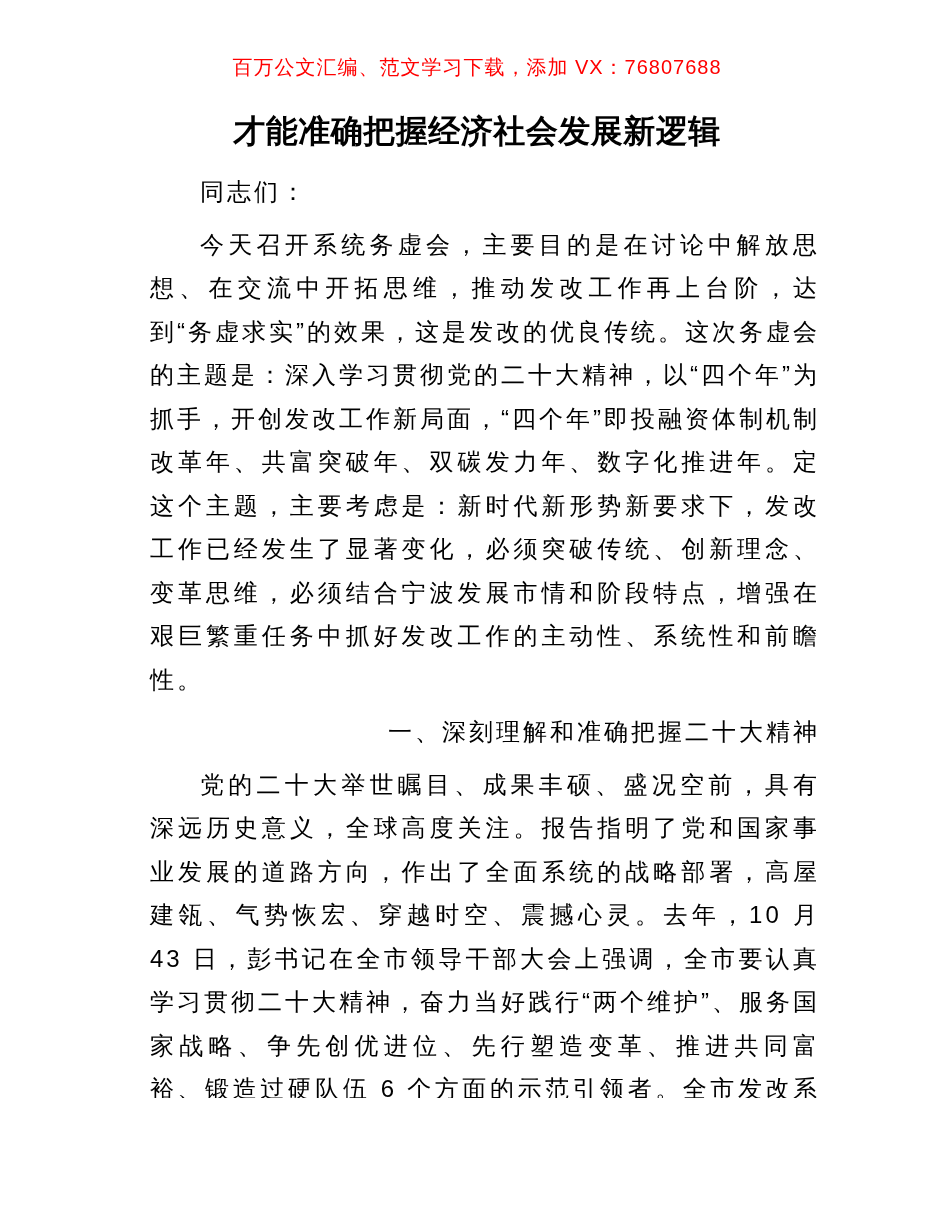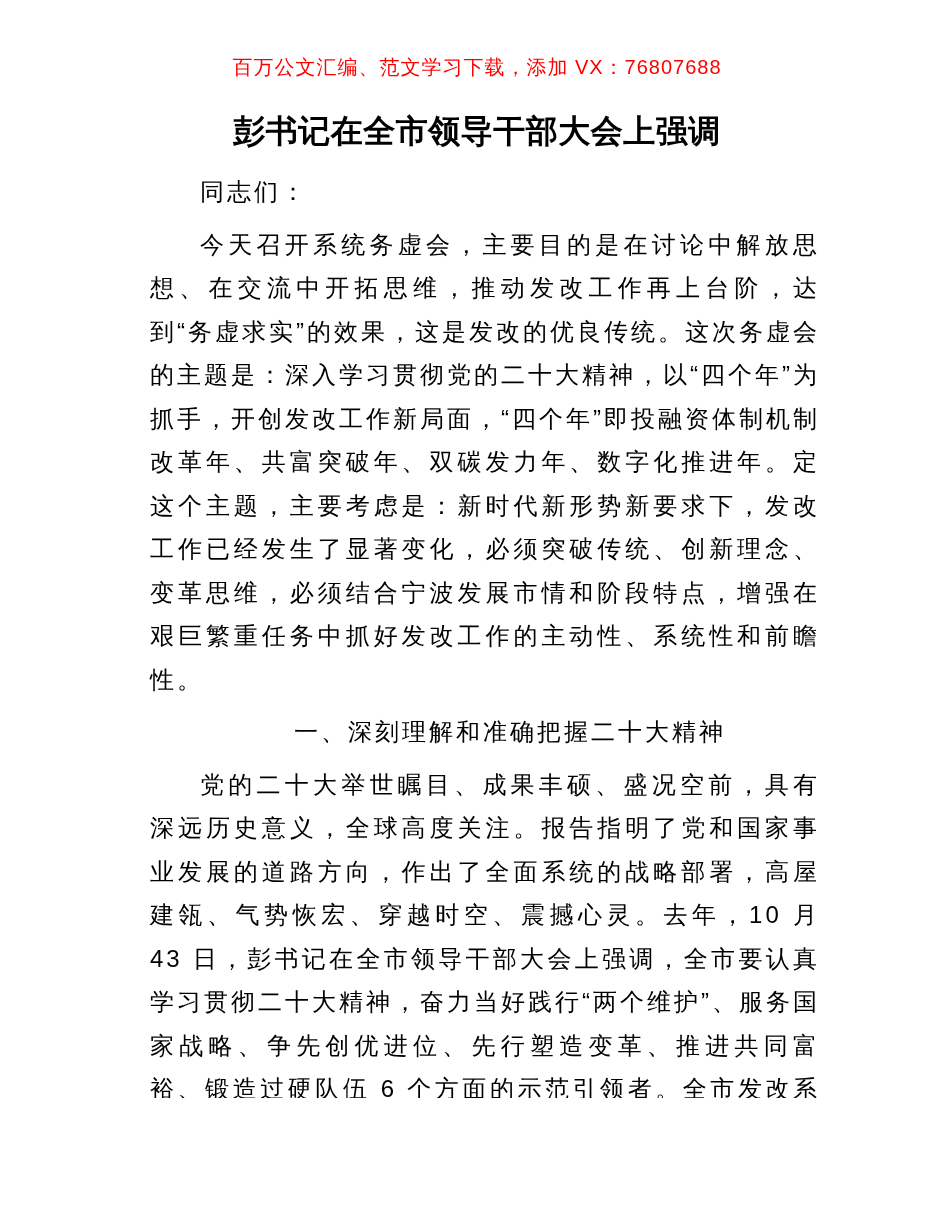--- a/index.html
+++ b/index.html
@@ -39,30 +39,30 @@
   }
   .content p {
     font-size: 24px;
     line-height: 43.5px;
     letter-spacing: 3px;
     text-align: justify;
     text-indent: 50px;
     margin: 0 0 9px 16px;
   }
   .content p.heading {
-    text-align: center;
+    text-align: right;
   }
 </style>
 </head>
 <body>
 
 <div class="page">
   <div class="watermark">百万公文汇编、范文学习下载，添加 VX：76807688</div>
 
-  <h1 class="title">彭书记在全市领导干部大会上强调</h1>
+  <h1 class="title">才能准确把握经济社会发展新逻辑</h1>
 
   <div class="content">
     <p class="salutation">同志们：</p>
 
     <p>今天召开系统务虚会，主要目的是在讨论中解放思想、在交流中开拓思维，推动发改工作再上台阶，达到“务虚求实”的效果，这是发改的优良传统。这次务虚会的主题是：深入学习贯彻党的二十大精神，以“四个年”为抓手，开创发改工作新局面，“四个年”即投融资体制机制改革年、共富突破年、双碳发力年、数字化推进年。定这个主题，主要考虑是：新时代新形势新要求下，发改工作已经发生了显著变化，必须突破传统、创新理念、变革思维，必须结合宁波发展市情和阶段特点，增强在艰巨繁重任务中抓好发改工作的主动性、系统性和前瞻性。</p>
 
     <p class="heading">一、深刻理解和准确把握二十大精神</p>
 
     <p>党的二十大举世瞩目、成果丰硕、盛况空前，具有深远历史意义，全球高度关注。报告指明了党和国家事业发展的道路方向，作出了全面系统的战略部署，高屋建瓴、气势恢宏、穿越时空、震撼心灵。去年，10 月 43 日，彭书记在全市领导干部大会上强调，全市要认真学习贯彻二十大精神，奋力当好践行“两个维护”、服务国家战略、争先创优进位、先行塑造变革、推进共同富裕、锻造过硬队伍 6 个方面的示范引领者。全市发改系统，必须结合宁波发展市情和阶段特点，结合市委市政府决策部署，结合发改具体业务职能，先学先动、实</p>
   </div>

